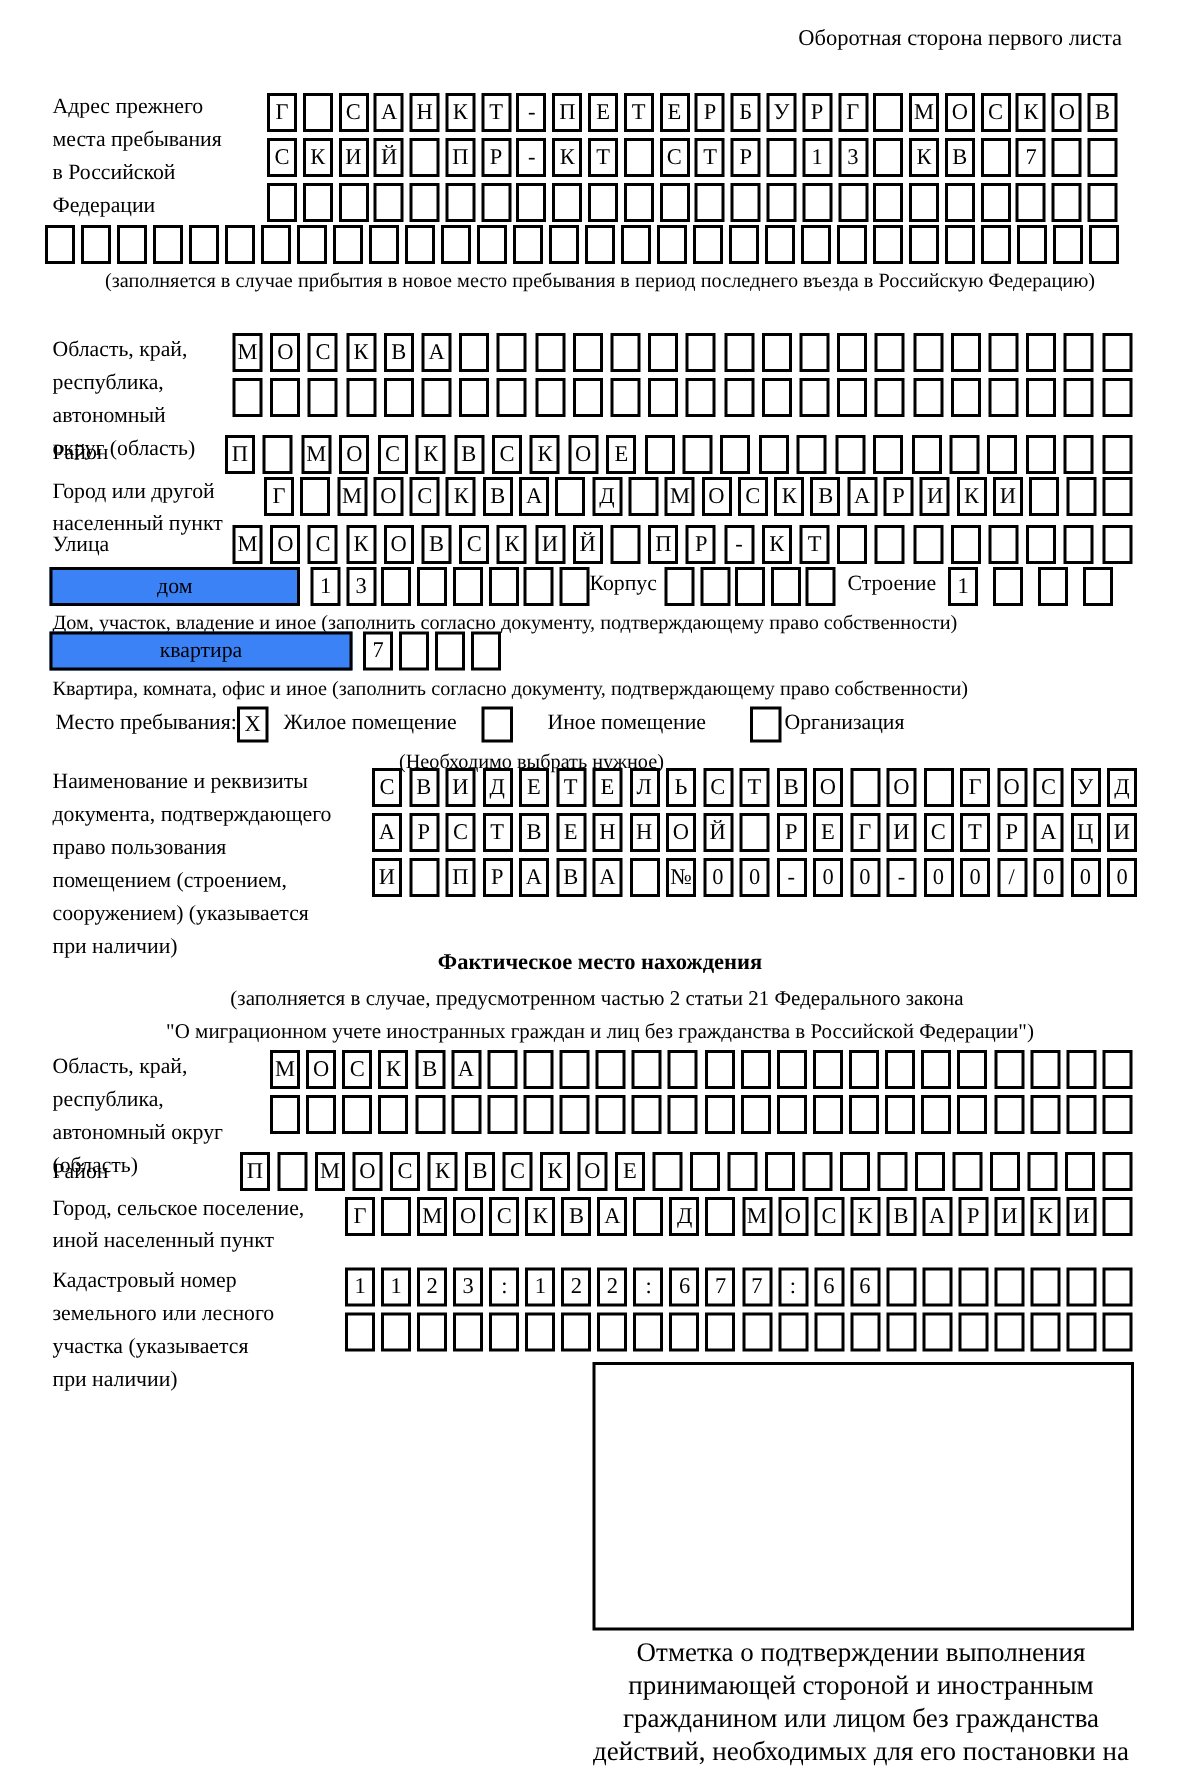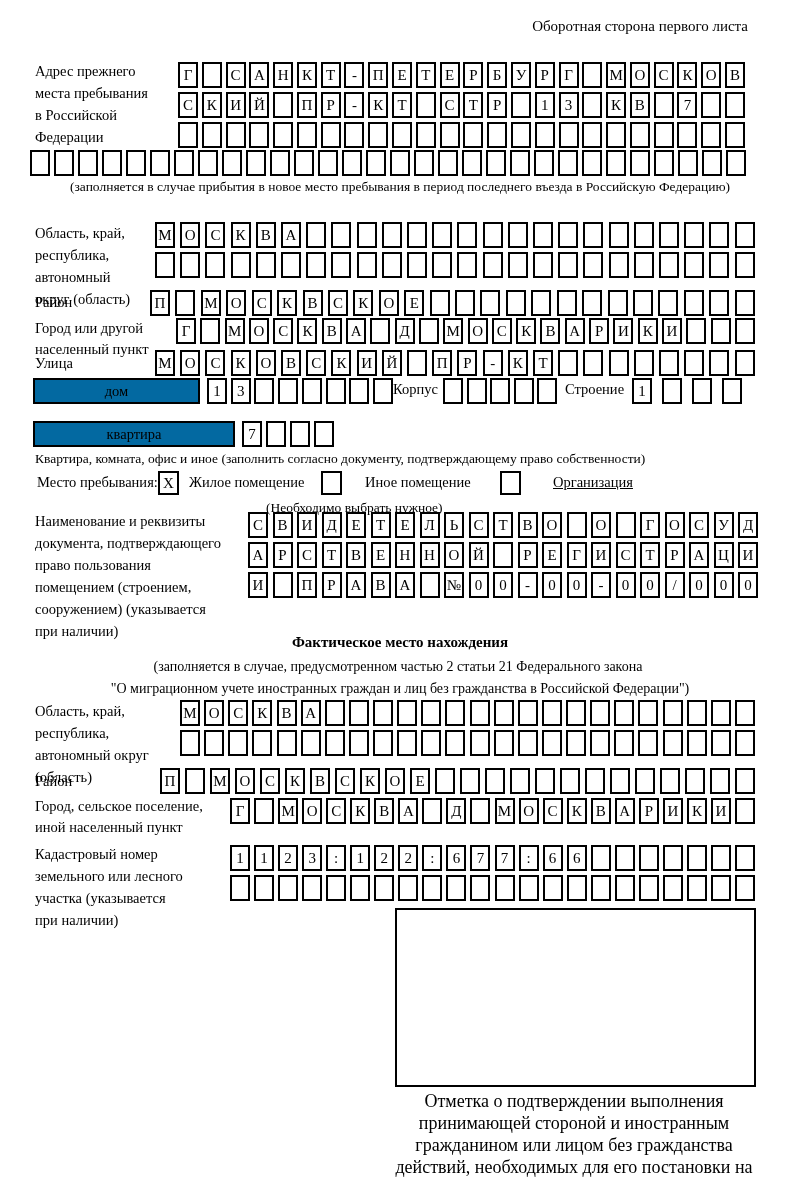--- a/index.html
+++ b/index.html
@@ -9,21 +9,21 @@
   .lbl{position:absolute;white-space:pre-line;font-size:14.5px;line-height:22px;}
   .txt{position:absolute;font-size:14.5px;}
   .note{position:absolute;font-size:13.5px;text-align:center;}
   .title{position:absolute;left:0;width:800px;text-align:center;font-weight:bold;font-size:15.5px;}
   .boxrow{position:absolute;display:flex;justify-content:space-between;}
   .cbox{flex:0 0 20px;width:20px;height:26px;border:2px solid #000;box-sizing:border-box;
         display:flex;align-items:center;justify-content:center;font-size:15px;background:#fff;}
   .cbox2{position:absolute;width:21px;height:24px;border:2px solid #000;box-sizing:border-box;
          text-align:center;font-size:15px;line-height:20px;background:#fff;}
   .widebox{position:absolute;height:26px;border:2px solid #000;box-sizing:border-box;
-           display:flex;align-items:center;justify-content:center;font-size:14.5px;background:#0369a1;}
+           display:flex;align-items:center;justify-content:center;font-size:14.5px;background:#3b82f6;}
   .bigbox{position:absolute;border:2px solid #000;background:#fff;}
   .caption{position:absolute;font-size:18px;line-height:22px;text-align:center;}
 </style>
 </head>
 <body>
 
 <div class="page">
 
   <div class="hdr" style="top:18px;right:52px;">Оборотная сторона первого листа</div>
 
@@ -305,37 +305,38 @@
       <span class="cbox"></span>
       <span class="cbox"></span>
     </div>
   <div class="txt" style="left:565px;top:381px;">Строение</div>
   <div class="boxrow" style="left:632px;top:378px;width:110px;">
       <span class="cbox">1</span>
       <span class="cbox"></span>
       <span class="cbox"></span>
       <span class="cbox"></span>
     </div>
+  <div class="note" style="left:35px;top:407px;text-align:left;">Дом, участок, владение и иное (заполнить согласно документу, подтверждающему право собственности)</div>
 
   <div class="widebox" style="left:33px;top:421px;width:202px;">квартира</div>
   <div class="boxrow" style="left:242px;top:421px;width:92px;">
       <span class="cbox">7</span>
       <span class="cbox"></span>
       <span class="cbox"></span>
       <span class="cbox"></span>
     </div>
   <div class="note" style="left:35px;top:451px;text-align:left;">Квартира, комната, офис и иное (заполнить согласно документу, подтверждающему право собственности)</div>
 
   <div class="txt" style="left:37px;top:474px;">Место пребывания:</div>
   <span class="cbox2" style="left:158px;top:471px;">X</span>
   <div class="txt" style="left:189px;top:474px;">Жилое помещение</div>
   <span class="cbox2" style="left:321px;top:471px;"></span>
   <div class="txt" style="left:365px;top:474px;">Иное помещение</div>
   <span class="cbox2" style="left:500px;top:471px;"></span>
-  <div class="txt" style="left:553px;top:474px;text-decoration:underline;">Организация</div>
+  <div class="txt" style="left:523px;top:474px;">Организация</div>
   <div class="note" style="left:238px;top:500px;text-align:left;margin-left:28px;">(Необходимо выбрать нужное)</div>
 
   <div class="lbl" style="left:35px;top:510px;">Наименование и реквизиты
 документа, подтверждающего
 право пользования
 помещением (строением,
 сооружением) (указывается
 при наличии)</div>
   <div class="boxrow" style="left:248px;top:512px;width:510px;">
       <span class="cbox">С</span>

